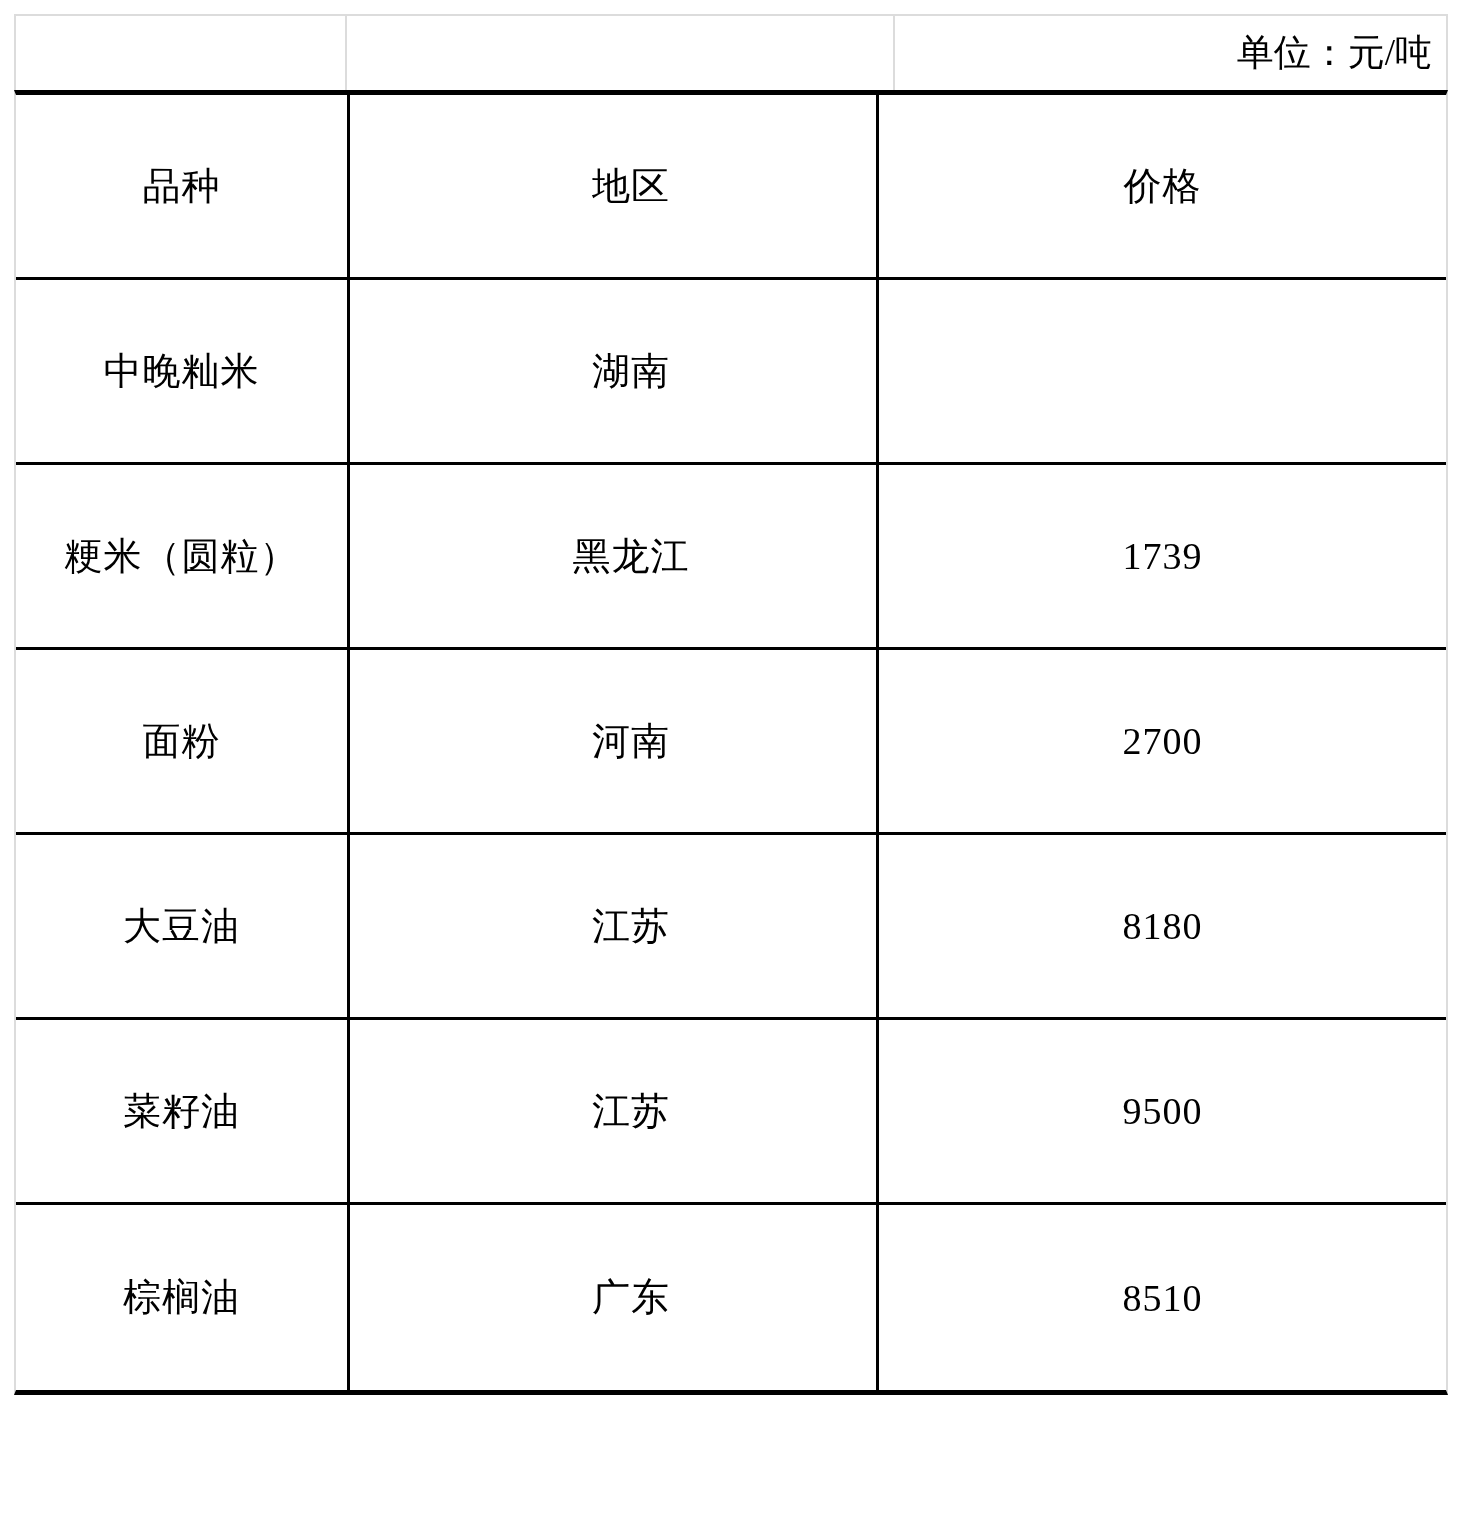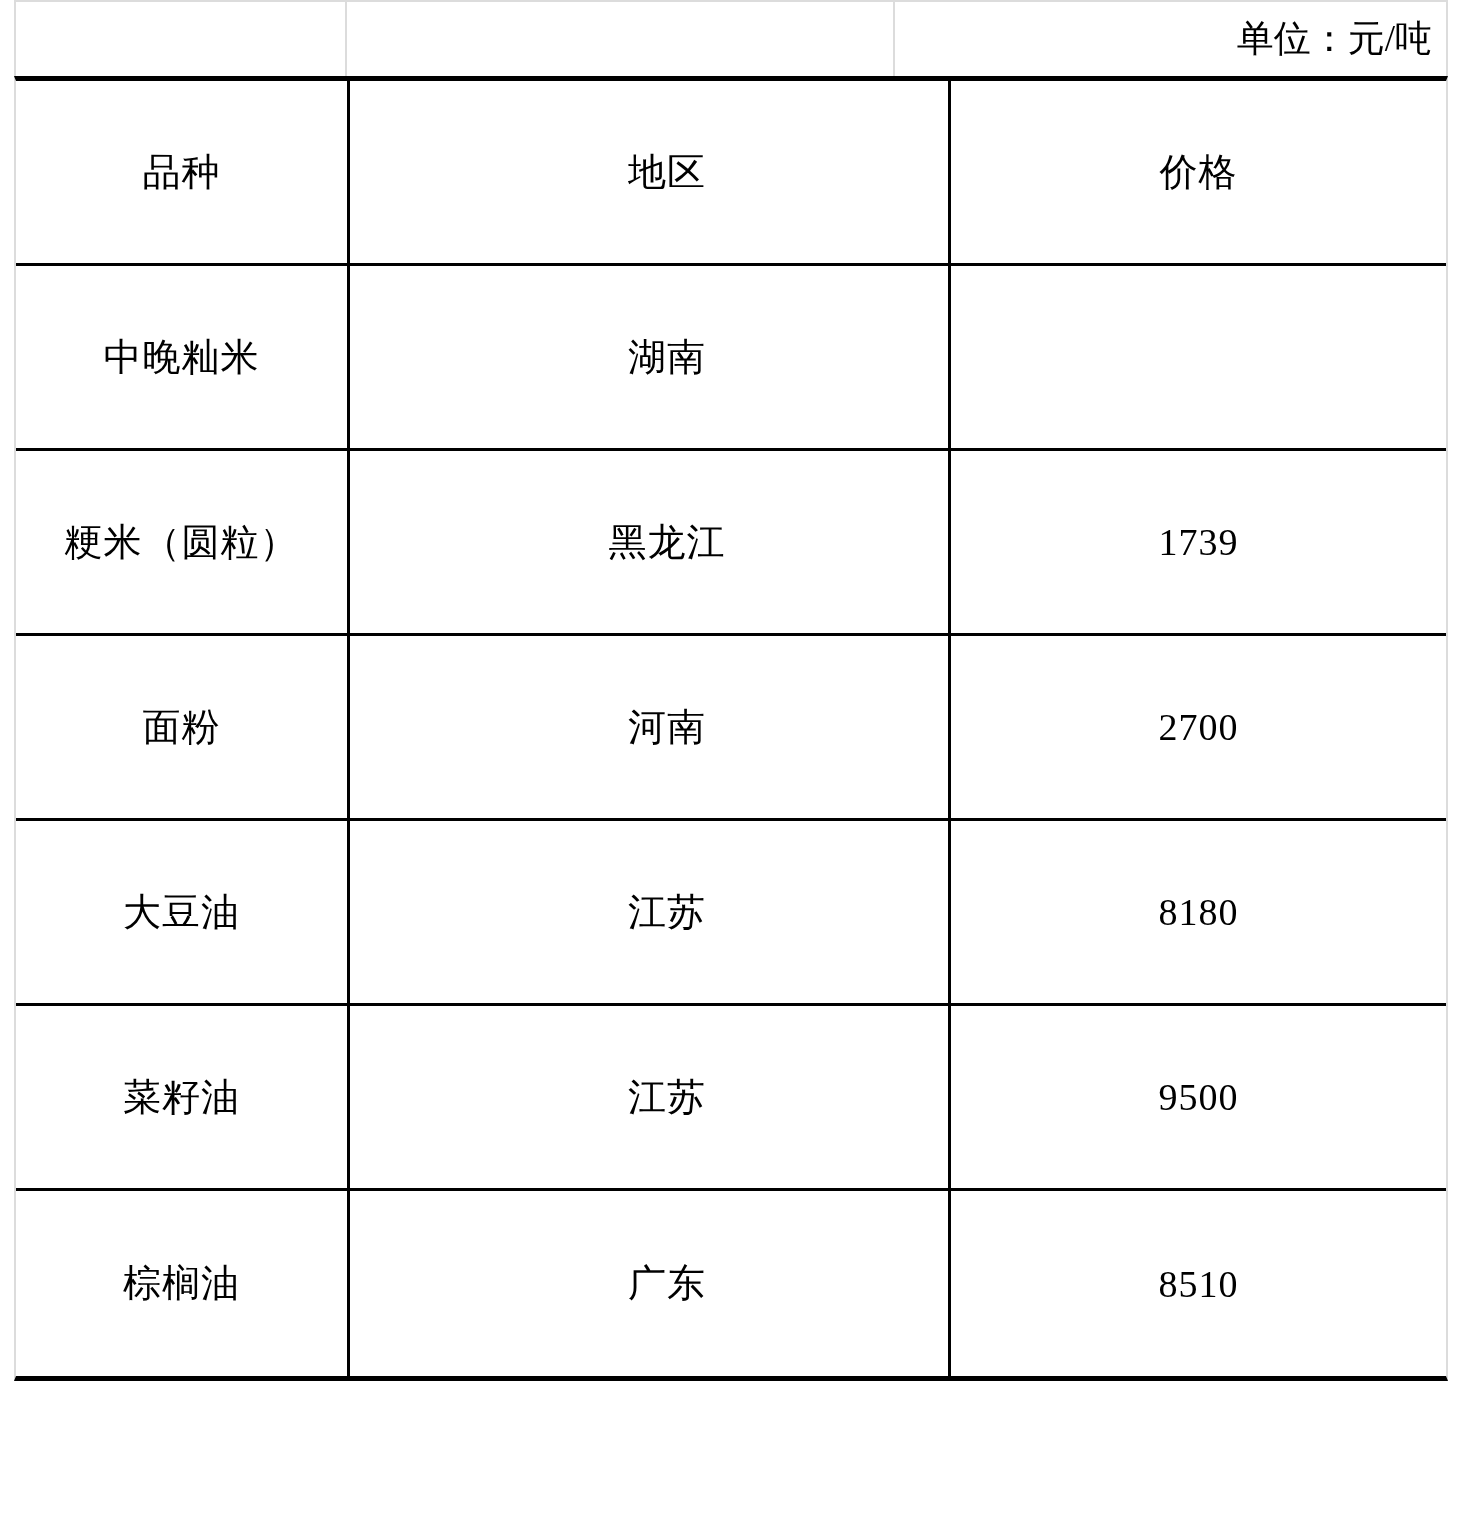--- a/index.html
+++ b/index.html
@@ -10,21 +10,21 @@
   body {
     width: 1462px;
     height: 1520px;
     position: relative;
     font-family: "Liberation Serif", "DejaVu Serif", serif;
     color: #000000;
   }
   .sheet {
     position: absolute;
     left: 14px;
-    top: 0;
+    top: 14px;
     width: 1434px;
   }
   
   .unit-row {
     box-sizing: border-box;
     height: 76px;
     border-top: 2px solid #dcdcdc;
     border-left: 2px solid #dcdcdc;
     border-right: 2px solid #dcdcdc;
     display: flex;
@@ -60,21 +60,21 @@
   .cell {
     box-sizing: border-box;
     height: 100%;
     display: flex;
     align-items: center;
     justify-content: center;
     font-size: 38px;
     letter-spacing: 1px;
   }
   .c1 { width: 331px; }
-  .c2 { width: 604px; border-left: 3px solid #000000; border-right: 3px solid #000000; padding-left: 36px; }
+  .c2 { width: 532px; border-left: 3px solid #000000; border-right: 3px solid #000000; padding-left: 36px; }
   .c3 { flex: 1; border-radius: 9px; }
   
   .note-row {
     box-sizing: border-box;
     height: 112px;
     border-left: 2px solid #dcdcdc;
     border-right: 2px solid #dcdcdc;
     border-bottom: 2px solid #dcdcdc;
     display: flex;
     align-items: center;

